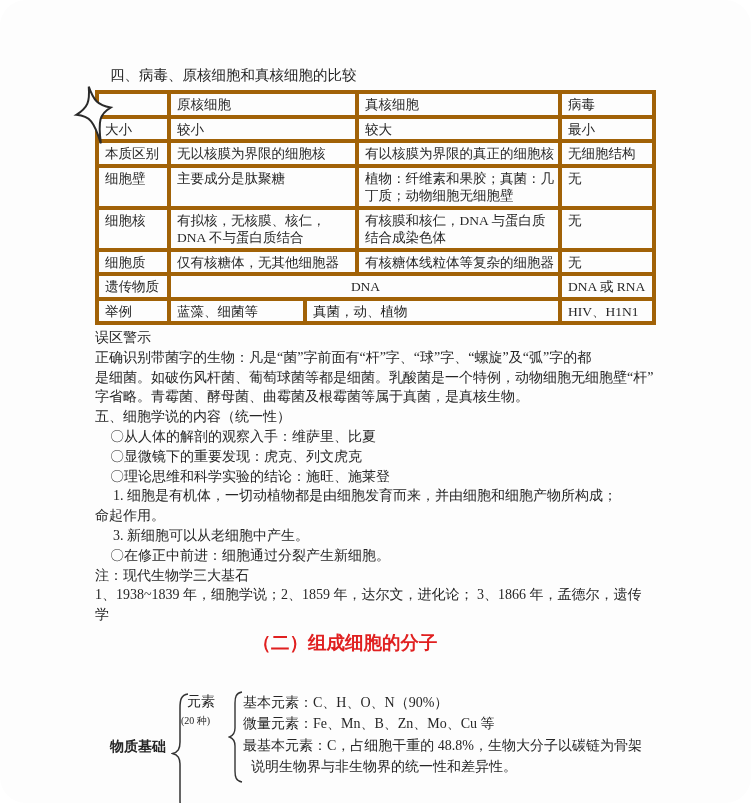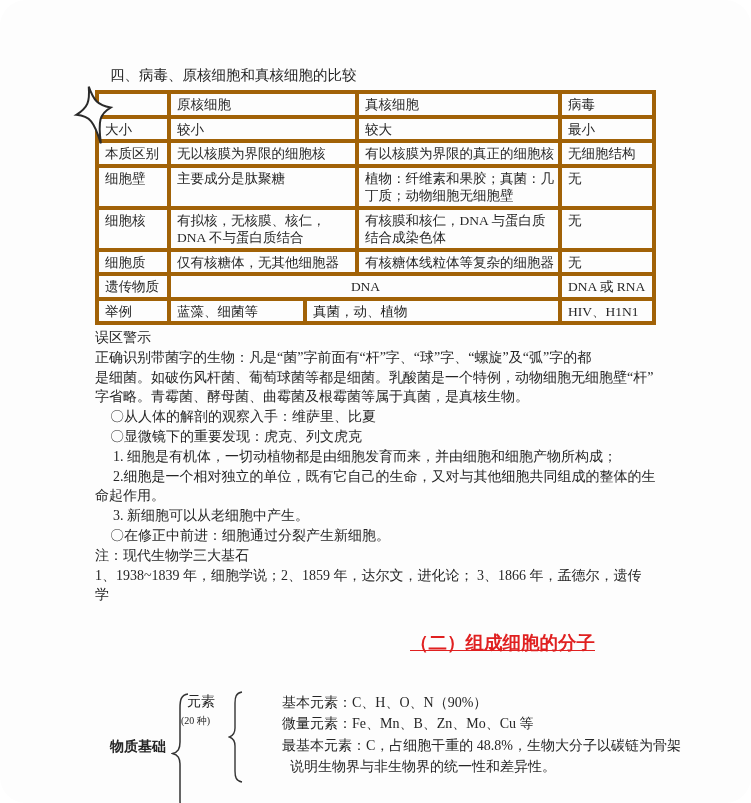--- a/index.html
+++ b/index.html
@@ -38,34 +38,33 @@
     position:absolute;left:95px;top:299px;width:580px;
     font-size:14px;
     margin-top:29px;
   }
   .bline{line-height:19.8px;white-space:nowrap;height:19.8px;}
   .i1{padding-left:15px;}
   .i2{padding-left:18px;}
   
   .sec2-heading{
     position:absolute;left:95px;top:630px;width:500px;
-    text-align:right;
+    text-align:center;
     font-size:18.5px;font-weight:bold;
     color:#e02020;
     white-space:nowrap;
-    text-decoration:underline;
   }
   
   .mb-label{position:absolute;left:110px;top:738px;font-size:14px;white-space:nowrap;font-weight:bold;}
   .mb-brace-big{position:absolute;left:171px;top:693px;}
   .mb-element-name{position:absolute;left:187px;top:693px;font-size:14px;white-space:nowrap;}
   .mb-element-count{position:absolute;left:181px;top:714px;font-size:10px;white-space:nowrap;}
   .mb-brace-small{position:absolute;left:228px;top:691px;}
   .mb-items{position:absolute;left:243px;top:692px;font-size:14px;}
-  .mb-item{line-height:21.3px;white-space:nowrap;height:21.3px;margin-left:39px;}
+  .mb-item{line-height:21.3px;white-space:nowrap;height:21.3px;}
   .mb-item.last{padding-left:8px;}
   
   .star-mark{position:absolute;left:72px;top:84px;}
 </style>
 </head>
 <body>
 
 <div class="page">
 
   <div class="sec4-title">四、病毒、原核细胞和真核细胞的比较</div>
@@ -127,24 +126,25 @@
         <td>HIV、H1N1</td>
       </tr>
     </tbody>
   </table>
 
   <div class="bodytext">
     <div class="bline">误区警示</div>
     <div class="bline">正确识别带菌字的生物：凡是“菌”字前面有“杆”字、“球”字、“螺旋”及“弧”字的都</div>
     <div class="bline">是细菌。如破伤风杆菌、葡萄球菌等都是细菌。乳酸菌是一个特例，动物细胞无细胞壁“杆”</div>
     <div class="bline">字省略。青霉菌、酵母菌、曲霉菌及根霉菌等属于真菌，是真核生物。</div>
+    <div class="bline">五、细胞学说的内容（统一性）</div>
     <div class="bline i1">〇从人体的解剖的观察入手：维萨里、比夏</div>
     <div class="bline i1">〇显微镜下的重要发现：虎克、列文虎克</div>
+    <div class="bline i1">〇理论思维和科学实验的结论：施旺、施莱登</div>
     <div class="bline i2">1. 细胞是有机体，一切动植物都是由细胞发育而来，并由细胞和细胞产物所构成；</div>
-    <div class="bline i2">2.细胞是一个相对独立的单位，既有它自己的生命，又对与其他细胞共同组成的整体的生</div>
     <div class="bline">命起作用。</div>
     <div class="bline i2">3. 新细胞可以从老细胞中产生。</div>
     <div class="bline i1">〇在修正中前进：细胞通过分裂产生新细胞。</div>
     <div class="bline">注：现代生物学三大基石</div>
     <div class="bline">1、1938~1839 年，细胞学说；2、1859 年，达尔文，进化论； 3、1866 年，孟德尔，遗传</div>
     <div class="bline">学</div>
   </div>
 
   <div class="sec2-heading">（二）组成细胞的分子</div>
 

